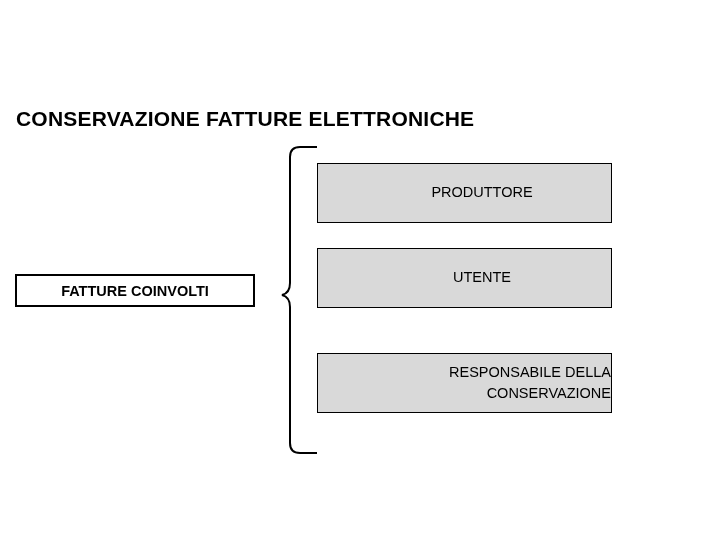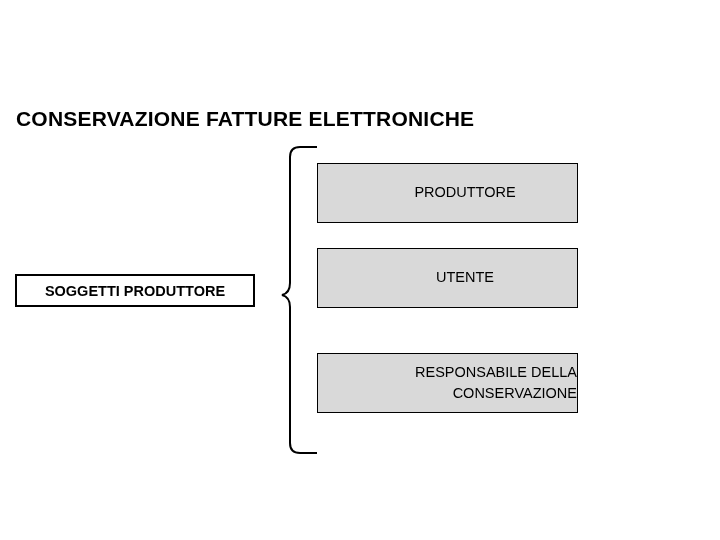--- a/index.html
+++ b/index.html
@@ -41,21 +41,21 @@
     display: flex;
     align-items: center;
     justify-content: center;
     font-size: 14.5px;
     font-weight: bold;
     color: #000000;
   }
   .gray-box {
     position: absolute;
     left: 317px;
-    width: 261px;
+    width: 295px;
     border: 1px solid #000000;
     background: #d9d9d9;
     box-sizing: border-box;
     display: flex;
     align-items: center;
     justify-content: center;
     text-align: center;
     font-size: 14.5px;
     color: #000000;
     line-height: 1.45;
@@ -73,21 +73,21 @@
   }
 </style>
 </head>
 <body>
 
 <div class="slide">
 
   <div class="title">CONSERVAZIONE FATTURE ELETTRONICHE</div>
 
   <div class="left-box">
-    <span>SOGGETTI PRODUTTORE</span>
+    <span>FATTURE COINVOLTI</span>
   </div>
 
   <svg class="bracket-svg" viewBox="0 0 80 320" xmlns="http://www.w3.org/2000/svg">
     <path d="M 67 2 L 50 2 Q 40 2 40 12 L 40 138 Q 40 148 32 150 Q 40 152 40 162 L 40 298 Q 40 308 50 308 L 67 308" fill="none" stroke="#000000" stroke-width="2"></path>
   </svg>
 
   <div class="gray-box" id="box-produttore">
     <span>PRODUTTORE</span>
   </div>
 

